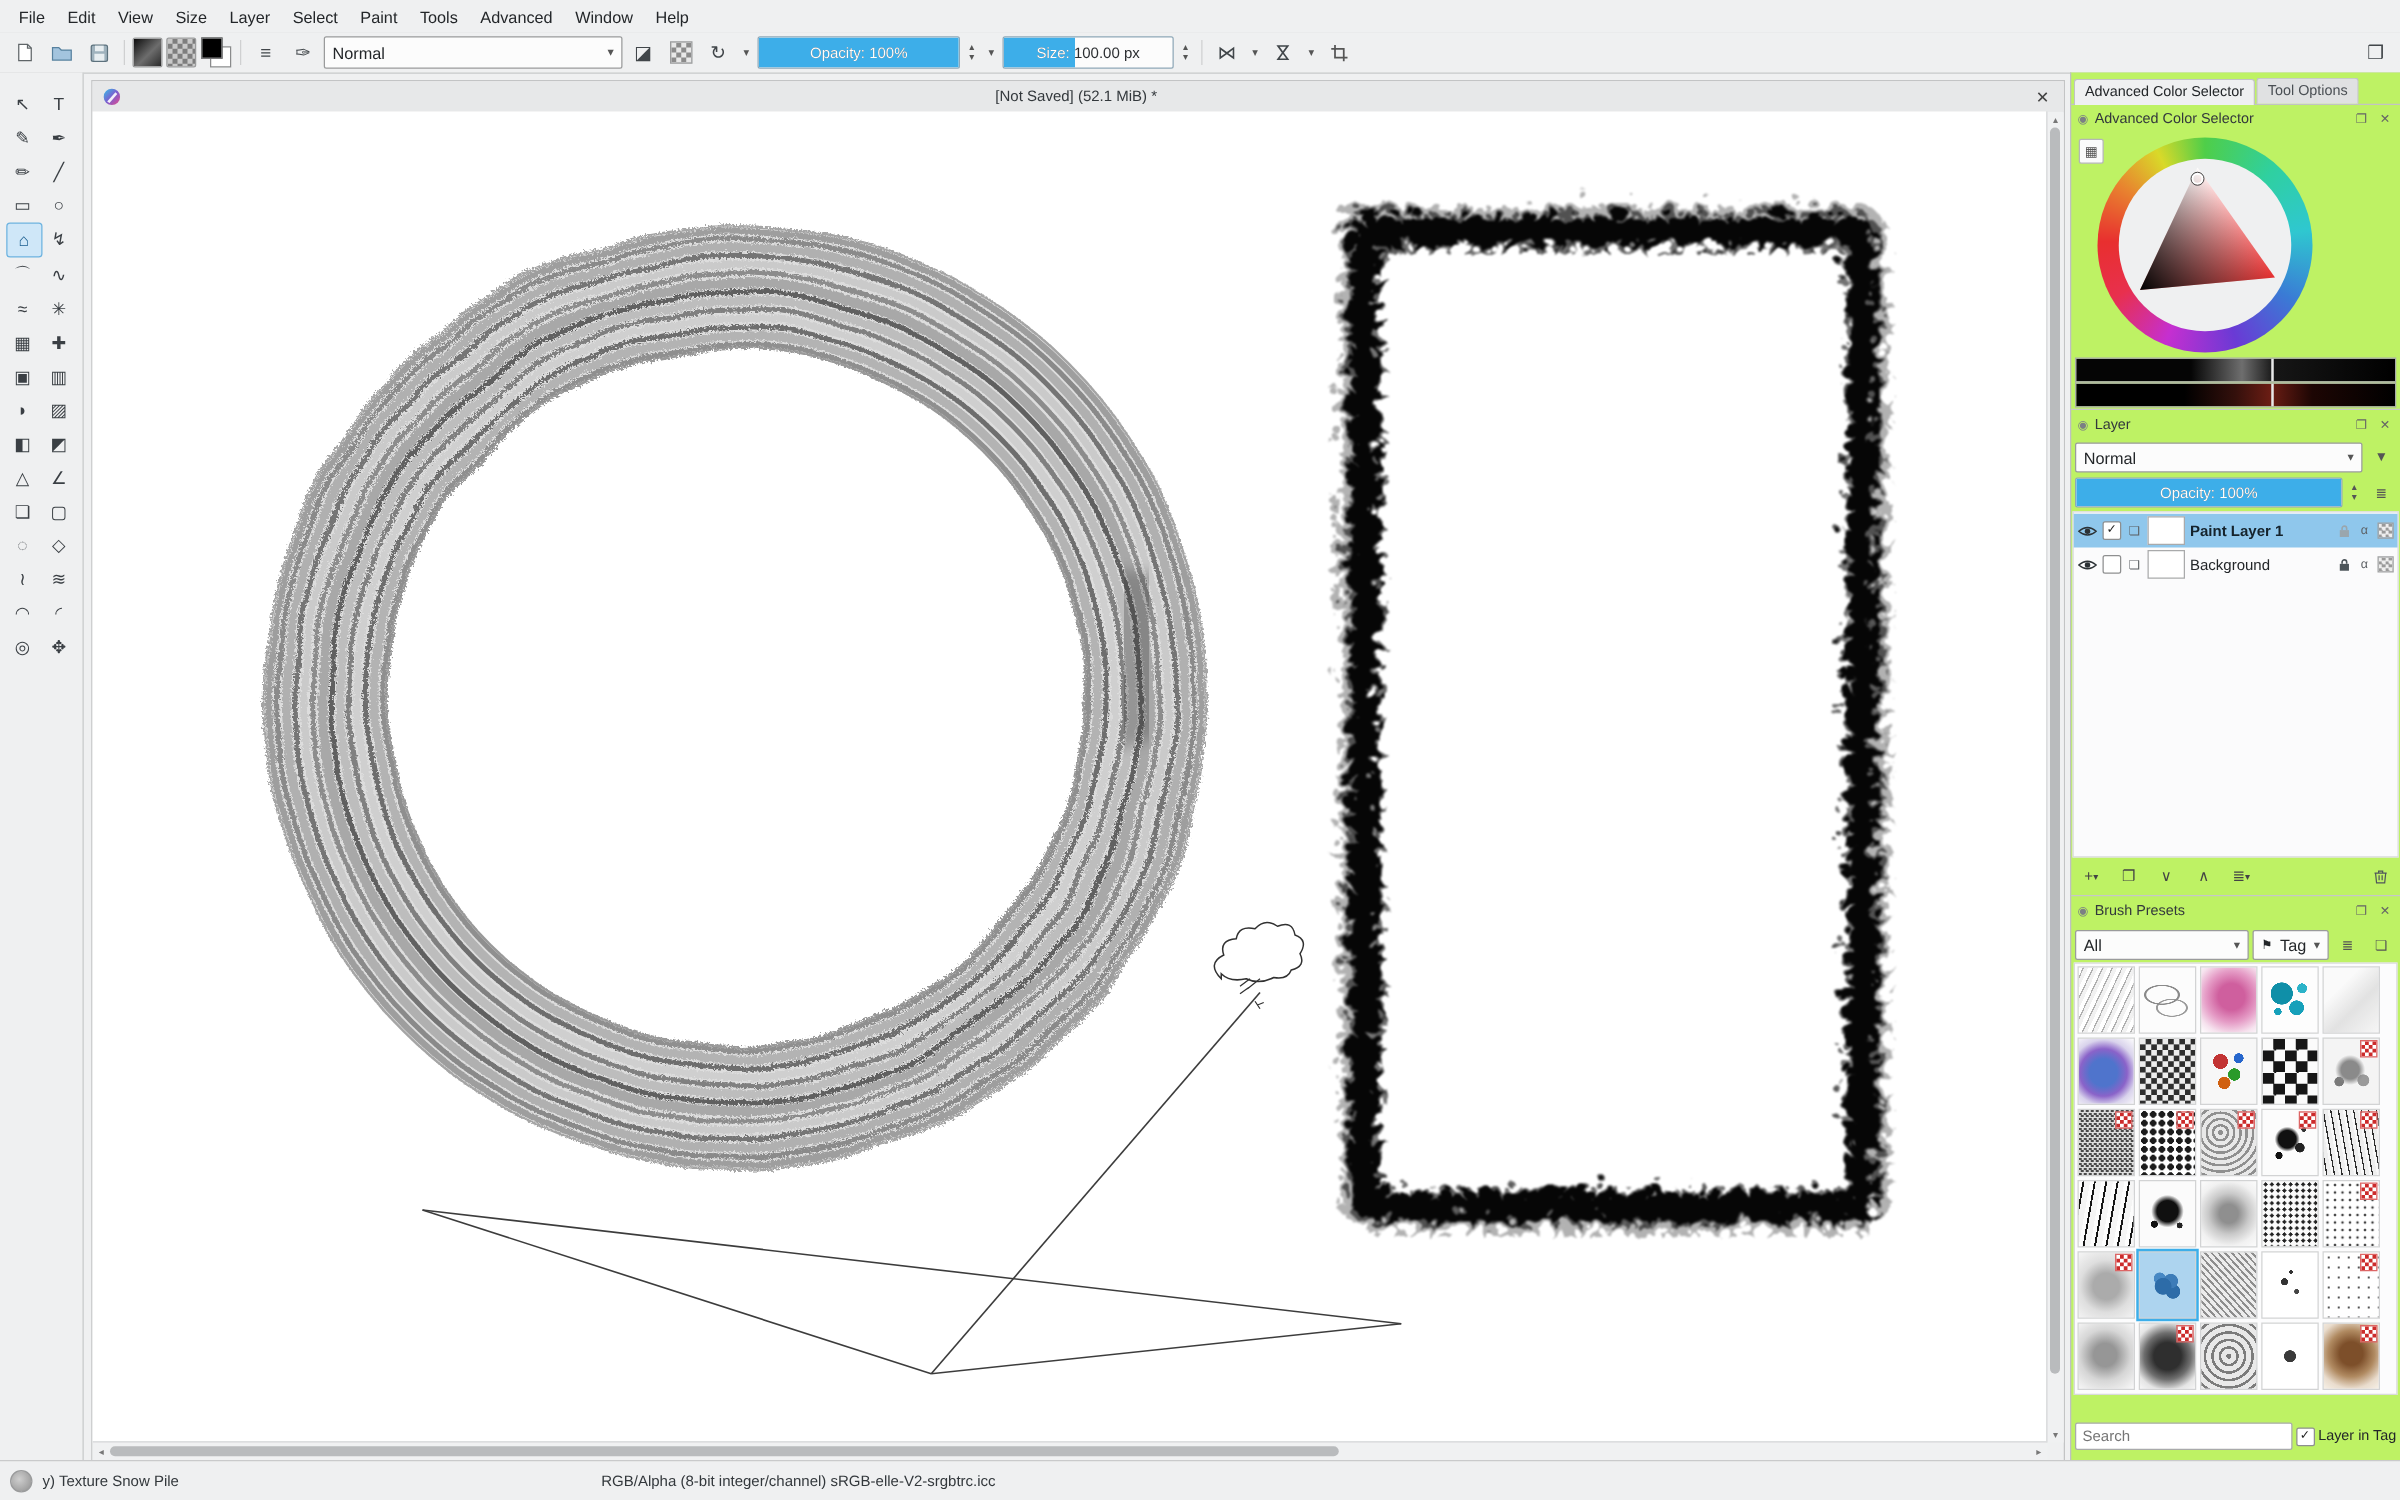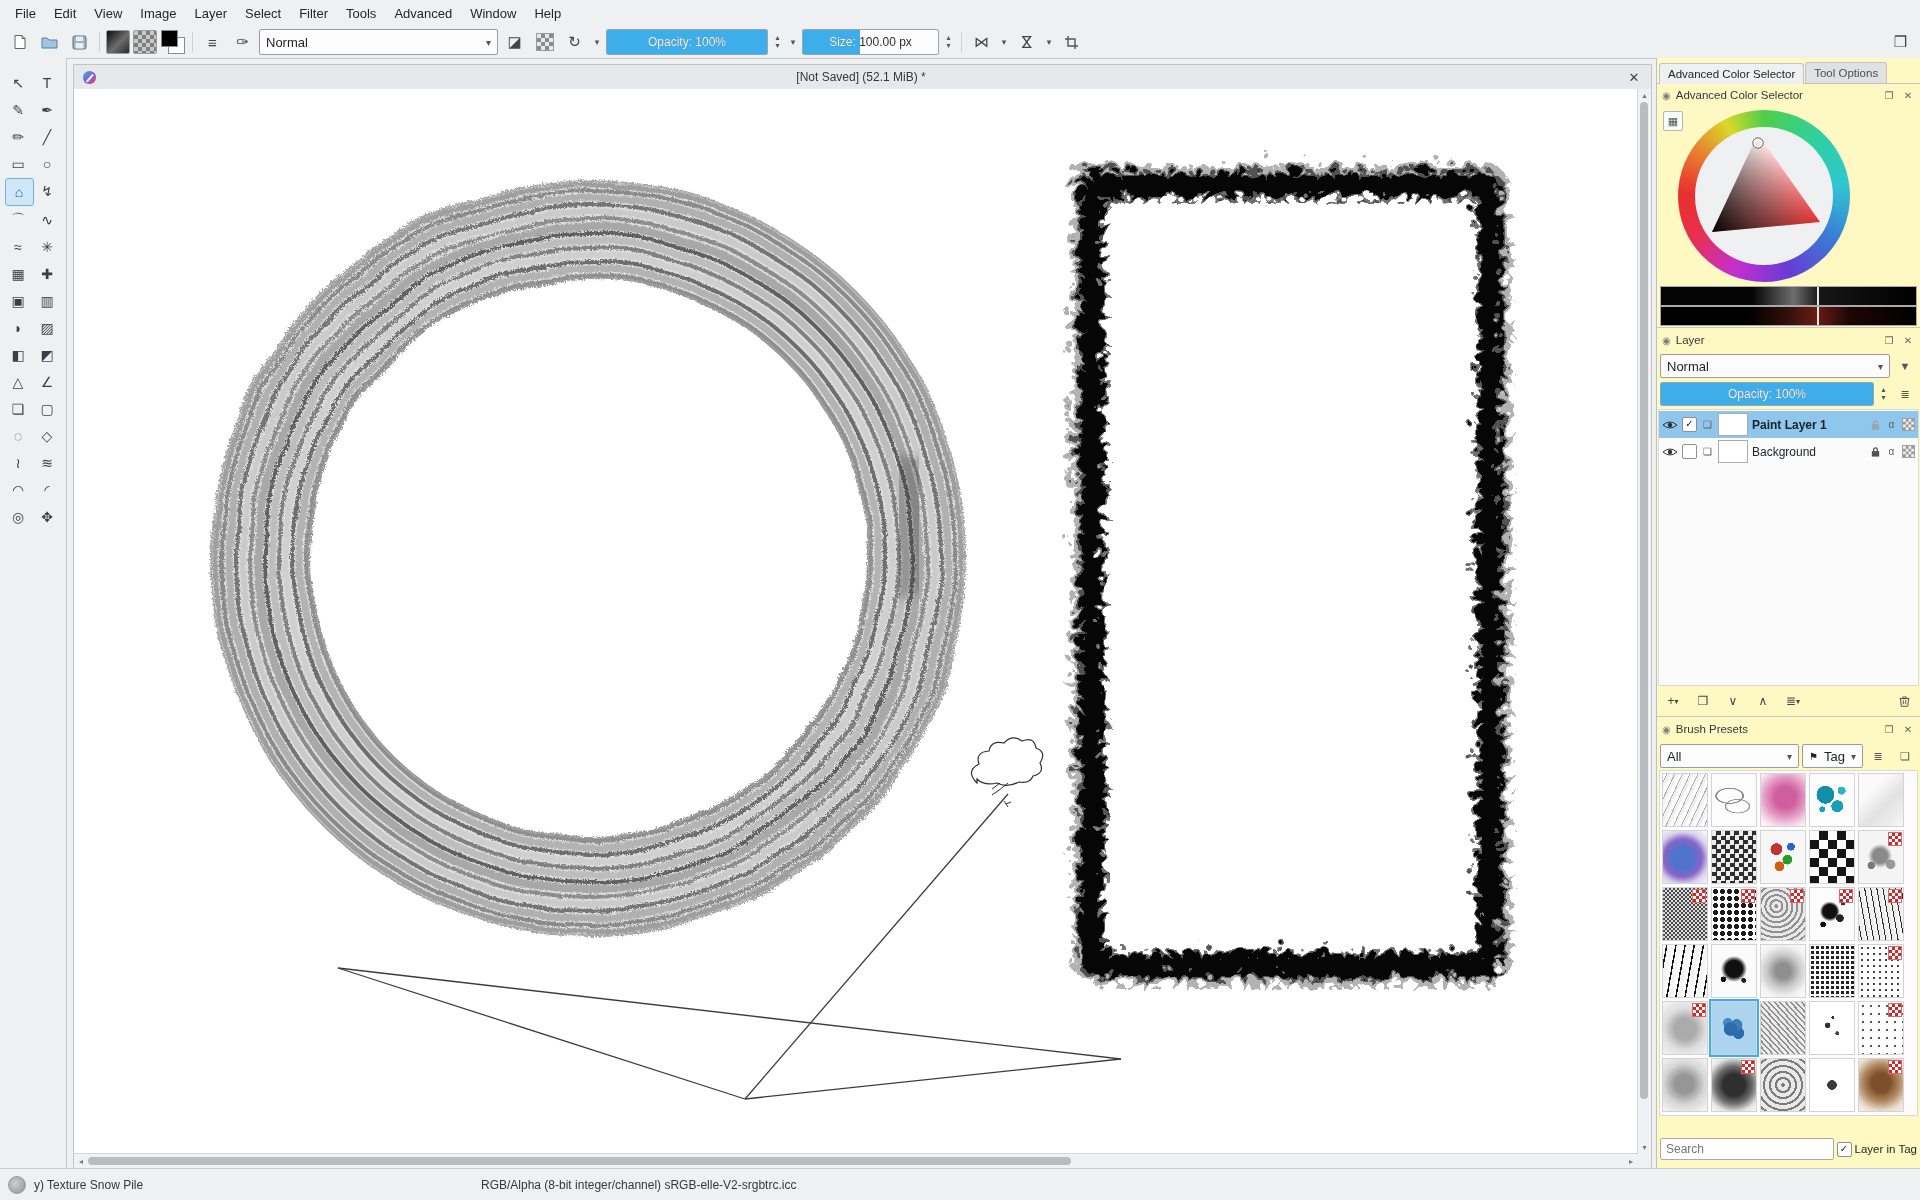--- a/index.html
+++ b/index.html
@@ -55,21 +55,21 @@
            display:flex;align-items:center;}
   .hscroll .arrow{width:14px;text-align:center;font-size:8px;color:#777;}
   .hscroll .track{flex:1;height:10px;position:relative;}
   .hscroll .handle{position:absolute;left:0;top:1px;height:8px;width:64%;background:#b9bbbd;border-radius:4px;}
   .vscroll{position:absolute;top:24px;bottom:14px;right:0;width:13px;background:#f0f1f2;border-left:1px solid #d5d6d7;
            display:flex;flex-direction:column;align-items:center;}
   .vscroll .arrow{height:13px;font-size:8px;color:#777;display:flex;align-items:center;}
   .vscroll .track{flex:1;width:9px;position:relative;}
   .vscroll .handle{position:absolute;top:0;left:0;width:8px;height:96%;background:#b9bbbd;border-radius:4px;}
   
-  .panel{position:absolute;right:0;top:58px;bottom:31px;width:263px;background:#fef9c3;border-left:1px solid #bfc0c1;}
+  .panel{position:absolute;right:0;top:58px;bottom:31px;width:263px;background:#bef264;border-left:1px solid #bfc0c1;}
   .dtabs{position:absolute;top:0;left:0;right:0;height:25px;display:flex;align-items:flex-end;padding-left:2px;gap:1px;
          border-bottom:1px solid #c2c3c4;}
   .dtab{font-size:11.5px;padding:4px 8px 4px 8px;border:1px solid #c2c3c4;border-bottom:none;
         border-radius:3px 3px 0 0;background:#e0e1e2;color:#4a4f54;white-space:nowrap;}
   .dtab.active{background:#eff0f1;color:#232629;position:relative;top:1px;}
   .dheader{position:absolute;left:0;right:0;height:20px;display:flex;align-items:center;gap:5px;padding:0 5px;}
   .dheader .dlock{font-size:10px;color:#7b8084;}
   .dheader .dtitle{flex:1;font-size:11.5px;color:#33383c;}
   .dheader .dbtn{font-size:10px;color:#666;width:14px;text-align:center;}
   .cfg-btn{position:absolute;width:18px;height:18px;border:1px solid #b5b6b7;border-radius:2px;display:flex;
@@ -169,24 +169,24 @@
 </style>
 </head>
 <body>
 
 <div class="app">
 
   <div class="menubar">
       <span class="menu-item">File</span>
       <span class="menu-item">Edit</span>
       <span class="menu-item">View</span>
-      <span class="menu-item">Image</span>
+      <span class="menu-item">Size</span>
       <span class="menu-item">Layer</span>
       <span class="menu-item">Select</span>
-      <span class="menu-item">Filter</span>
+      <span class="menu-item">Paint</span>
       <span class="menu-item">Tools</span>
       <span class="menu-item">Advanced</span>
       <span class="menu-item">Window</span>
       <span class="menu-item">Help</span>
     </div>
 
   <div class="toolbar">
     <div class="tbtn">
       <svg width="16" height="16" viewBox="0 0 16 16">
           <path d="M3 1.5h7l3 3v10H3z" fill="#fff" stroke="#5f6568"></path>

